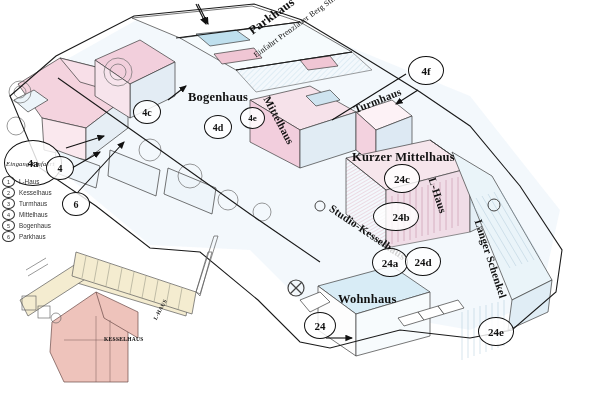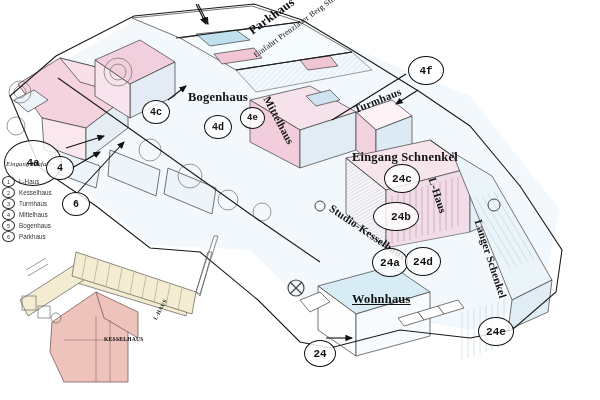--- a/index.html
+++ b/index.html
@@ -16,21 +16,21 @@
        font-family:"Liberation Serif",serif;letter-spacing:.2px;}
   .lbl.big{font-size:12.5px;}
   .lbl.med{font-size:11px;}
   .lbl.sm{font-size:8px;font-weight:normal;}
   .lbl.tiny{font-size:5.5px;font-weight:normal;letter-spacing:.3px;}
 
   
   .marker{position:absolute;border:1.6px solid #111;border-radius:50%;
           background:rgba(255,255,255,.82);
           display:flex;align-items:center;justify-content:center;
-          font-family:Liberation Mono, monospace;font-weight:bold;color:#111;}
+          font-family:Liberation Serif, serif;font-weight:bold;color:#111;}
   .m-sm{width:26px;height:22px;font-size:10px;}
   .m-md{width:34px;height:27px;font-size:11px;}
   .m-lg{width:40px;height:32px;font-size:12px;}
 
   
   #legend{position:absolute;left:2px;top:176px;}
   .leg-row{display:flex;align-items:center;height:11px;}
   .leg-num{width:11px;height:9px;border:.9px solid #333;border-radius:50%;
            font-size:5.5px;display:flex;align-items:center;justify-content:center;
            margin-right:4px;color:#333;font-family:"Liberation Sans",sans-serif;}
@@ -233,50 +233,50 @@
   <span class="lbl big" style="left:188px;top:90px;">Bogenhaus</span>
 </div>
 
 <span class="lbl big rot" style="left:246px;top:26px;transform:rotate(-36deg);">Parkhaus</span>
 <span class="lbl sm rot" style="left:252px;top:52px;transform:rotate(-36deg);">Einfahrt Prenzlauer Berg Str.</span>
 
 <span class="lbl med rot" style="left:272px;top:94px;transform:rotate(62deg);">Mittelhaus</span>
 
 <span class="lbl med rot" style="left:352px;top:104px;transform:rotate(-22deg);">Turmhaus</span>
 
-<span class="lbl big" style="left:352px;top:150px;">Eingang Schnenkel</span>
+<span class="lbl big" style="left:352px;top:150px;">Kurzer Mittelhaus</span>
 
 <span class="lbl med rot" style="left:438px;top:176px;transform:rotate(72deg);">L-Haus</span>
 
 <span class="lbl med rot" style="left:484px;top:218px;transform:rotate(72deg);">Langer Schenkel</span>
 
 <span class="lbl med rot" style="left:334px;top:202px;transform:rotate(34deg);">Studio-Kesselhaus</span>
 
-<span class="lbl big" style="left:352px;top:292px;text-decoration:underline;">Wohnhaus</span>
+<span class="lbl big" style="left:338px;top:292px;">Wohnhaus</span>
 
 <span class="lbl tiny" style="left:104px;top:336px;font-weight:bold;">KESSELHAUS</span>
 <span class="lbl tiny rot" style="left:152px;top:318px;transform:rotate(-62deg);font-weight:bold;">L-HAUS</span>
 
 <div class="marker m-lg" style="left:4px;top:140px;width:56px;height:44px;font-size:11px;">4a</div>
 <span class="lbl sm" style="left:6px;top:160px;font-size:6.5px;font-weight:normal;font-style:italic;">Eingang Einfahrt</span>
 
 <div class="marker m-sm" style="left:46px;top:156px;">4</div>
 <div class="marker m-sm" style="left:62px;top:192px;">6</div>
 
-<div class="marker m-sm" style="left:142px;top:100px;">4c</div>
+<div class="marker m-sm" style="left:133px;top:100px;">4c</div>
 <div class="marker m-sm" style="left:204px;top:115px;">4d</div>
 <div class="marker m-sm" style="left:240px;top:107px;width:23px;height:20px;font-size:9px;">4e</div>
 
 <div class="marker m-md" style="left:408px;top:56px;">4f</div>
 
 <div class="marker m-md" style="left:384px;top:164px;">24c</div>
 <div class="marker m-md" style="left:373px;top:202px;padding-left:10px;">24b</div>
 <div class="marker m-md" style="left:372px;top:248px;">24a</div>
 <div class="marker m-md" style="left:405px;top:247px;">24d</div>
-<div class="marker m-md" style="left:304px;top:340px;width:30px;height:25px;">24</div>
+<div class="marker m-md" style="left:304px;top:312px;width:30px;height:25px;">24</div>
 <div class="marker m-md" style="left:478px;top:317px;">24e</div>
 
 <div id="legend">
   <div class="leg-row">
     <span class="leg-num">1</span>
     <span class="leg-txt">L-Haus</span>
   </div>
   <div class="leg-row">
     <span class="leg-num">2</span>
     <span class="leg-txt">Kesselhaus</span>

